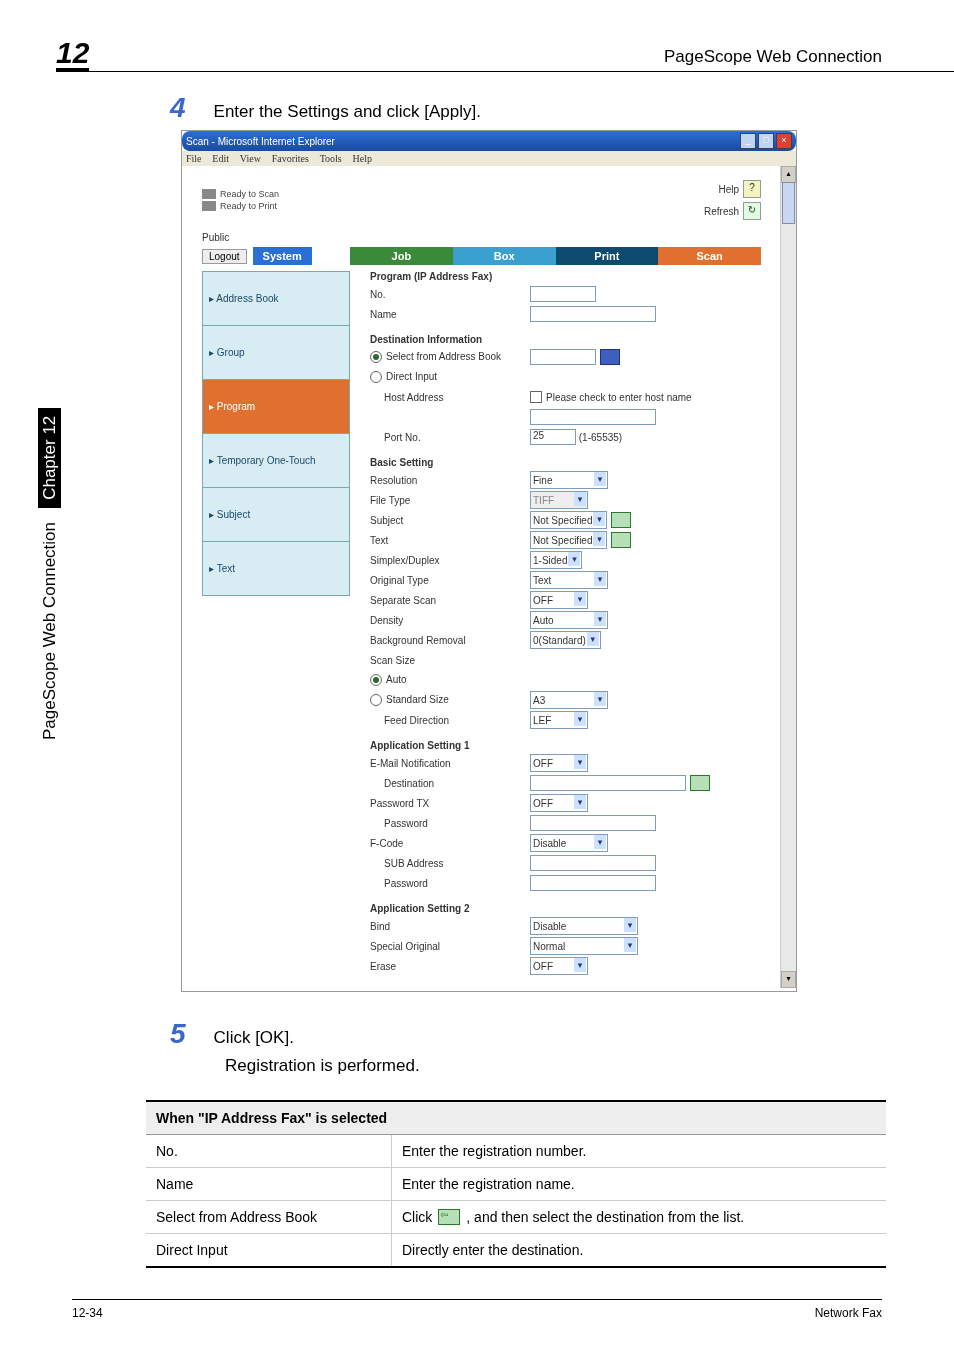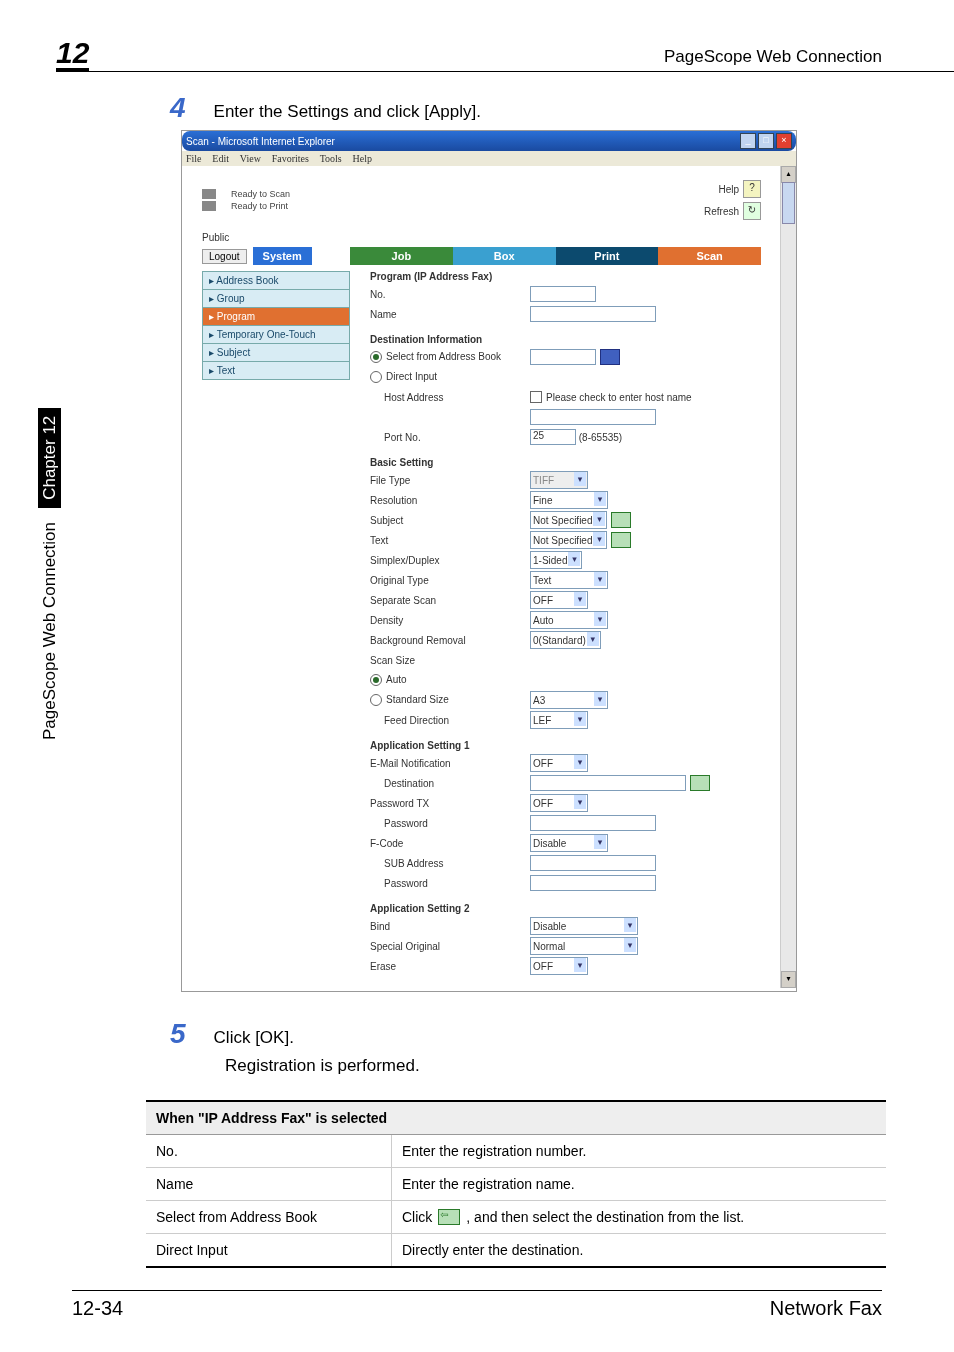--- a/index.html
+++ b/index.html
@@ -135,21 +135,21 @@
   
   .footer {
     position: absolute;
     bottom: 32px;
     left: 72px;
     right: 72px;
     border-top: 1px solid #000;
     display: flex;
     justify-content: space-between;
     padding-top: 6px;
-    font-size: 20px;
+    font-size: 12px;
   }
 
   
   .shot {
     position: absolute;
     left: 181px;
     top: 130px;
     width: 616px;
     height: 862px;
     border: 1px solid #999;
@@ -192,21 +192,21 @@
   .inner {
     padding: 10px 25px 10px 10px;
   }
   .status-row {
     display: flex;
     justify-content: space-between;
     padding: 4px 10px;
     align-items: center;
   }
   .status-left { display: flex; flex-direction: column; gap: 2px; font-size: 9px; color: #444; }
-  .status-left div { display: flex; align-items: center; gap: 15px; }
+  .status-left div { display: flex; align-items: center; gap: 4px; }
   .printer-ico { width: 14px; height: 10px; background: #888; display: inline-block; }
   .status-right { display: flex; flex-direction: column; gap: 4px; align-items: flex-end; font-size: 10px; color: #333; }
   .status-right div { display: flex; align-items: center; gap: 4px; }
   .mini-btn { width: 16px; height: 16px; border: 1px solid #999; background: #f4f4c0; text-align: center; font-size: 10px; line-height: 14px; }
   .refresh-btn { background: #e0ffe0; }
 
   .public-lbl { padding-left: 10px; font-size: 10px; color: #333; margin-top: 8px; }
 
   .mode-row {
     display: flex;
@@ -234,21 +234,21 @@
     gap: 0;
   }
   .side-menu {
     width: 148px;
     font-size: 10px;
   }
   .side-menu div {
     border: 1px solid #7aa;
     border-top: none;
     background: #d8ecf4;
-    padding: 3px 6px;
+    padding: 21px 6px;
     color: #1a4a6a;
   }
   .side-menu div:first-child { border-top: 1px solid #7aa; }
   .side-menu .active {
     background: #e07030;
     color: #fff;
   }
 
   .main-form {
     flex: 1;
@@ -424,30 +424,30 @@
             </div>
           <div class="frow indent">
               <span class="flabel" style="width:146px">Host Address</span>
               <span class="chk"></span>
               <span>Please check to enter host name</span>
             </div>
           <div class="frow indent">
               <span class="flabel" style="width:146px"></span>
               <span class="finput w120"></span>
             </div>
-          <div class="frow indent"><span class="flabel" style="width:146px">Port No.</span><span class="finput w40">25</span>&nbsp;<span>(8-65535)</span></div>
+          <div class="frow indent"><span class="flabel" style="width:146px">Port No.</span><span class="finput w40">25</span>&nbsp;<span>(1-65535)</span></div>
 
           <div class="section-h">Basic Setting</div>
+          <div class="frow">
+              <span class="flabel">Resolution</span>
+              <span class="fselect w60">Fine</span>
+            </div>
           <div class="frow">
               <span class="flabel">File Type</span>
               <span class="fselect disabled w40">TIFF</span>
-            </div>
-          <div class="frow">
-              <span class="flabel">Resolution</span>
-              <span class="fselect w60">Fine</span>
             </div>
           <div class="frow">
               <span class="flabel">Subject</span>
               <span class="fselect">Not Specified</span>
               <span class="book-icon"></span>
             </div>
           <div class="frow">
               <span class="flabel">Text</span>
               <span class="fselect">Not Specified</span>
               <span class="book-icon"></span>

